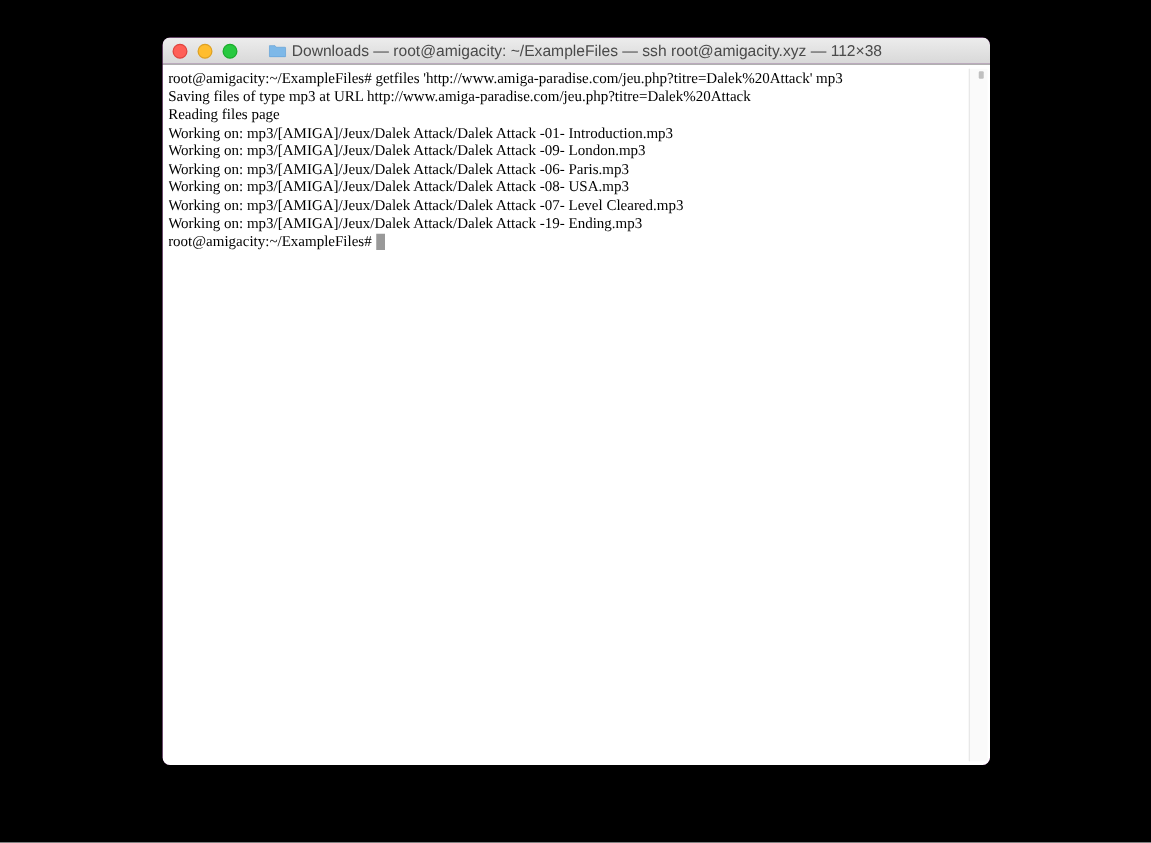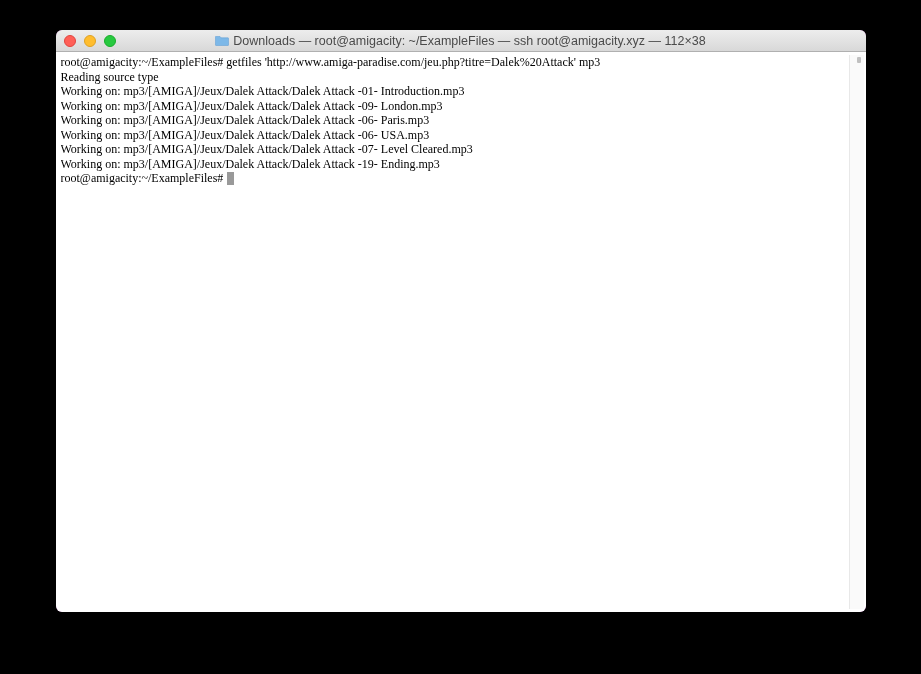--- a/index.html
+++ b/index.html
@@ -11,21 +11,21 @@
       background: #000;
       width: 921px;
       height: 674px;
       display: flex;
       align-items: flex-start;
       justify-content: center;
       padding-top: 30px;
       font-family: -apple-system, BlinkMacSystemFont, sans-serif;
     }
     .window {
-      width: 810px;
+      width: 662px;
       background: #701a75;
       border-radius: 6px;
       box-shadow: 0 10px 40px rgba(0,0,0,0.5);
       overflow: hidden;
     }
     .titlebar {
       height: 22px;
       background: linear-gradient(to bottom, #ededed, #d8d8d8);
       border-bottom: 1px solid #b0b0b0;
       display: flex;
@@ -131,25 +131,26 @@
           <path d="M0.5 1.5 L5 1.5 L6 2.8 L13 2.8 Q13.5 2.8 13.5 3.3 L13.5 10 Q13.5 10.5 13 10.5 L1 10.5 Q0.5 10.5 0.5 10 Z" fill="#7db8e8" stroke="#5a9bd4" stroke-width="0.5"></path>
         </svg>
       </span>
       <span class="title-text">Downloads — root@amigacity: ~/ExampleFiles — ssh root@amigacity.xyz — 112×38</span>
     </div>
   </div>
   <div class="terminal-body">
     <div class="terminal-content">
       <div id="terminal-lines">
           <div class="terminal-line">root@amigacity:~/ExampleFiles# getfiles 'http://www.amiga-paradise.com/jeu.php?titre=Dalek%20Attack' mp3</div>
-          <div class="terminal-line">Reading source type</div>
+          <div class="terminal-line">Saving files of type mp3 at URL http://www.amiga-paradise.com/jeu.php?titre=Dalek%20Attack</div>
+          <div class="terminal-line">Reading files page</div>
           <div class="terminal-line">Working on: mp3/[AMIGA]/Jeux/Dalek Attack/Dalek Attack -01- Introduction.mp3</div>
           <div class="terminal-line">Working on: mp3/[AMIGA]/Jeux/Dalek Attack/Dalek Attack -09- London.mp3</div>
           <div class="terminal-line">Working on: mp3/[AMIGA]/Jeux/Dalek Attack/Dalek Attack -06- Paris.mp3</div>
-          <div class="terminal-line">Working on: mp3/[AMIGA]/Jeux/Dalek Attack/Dalek Attack -06- USA.mp3</div>
+          <div class="terminal-line">Working on: mp3/[AMIGA]/Jeux/Dalek Attack/Dalek Attack -08- USA.mp3</div>
           <div class="terminal-line">Working on: mp3/[AMIGA]/Jeux/Dalek Attack/Dalek Attack -07- Level Cleared.mp3</div>
           <div class="terminal-line">Working on: mp3/[AMIGA]/Jeux/Dalek Attack/Dalek Attack -19- Ending.mp3</div>
         </div>
       <div class="terminal-line"><span class="prompt-line">root@amigacity:~/ExampleFiles# </span><span class="cursor"></span></div>
     </div>
     <div class="scrollbar">
       <div class="scroll-marker"></div>
     </div>
   </div>
 </div>

